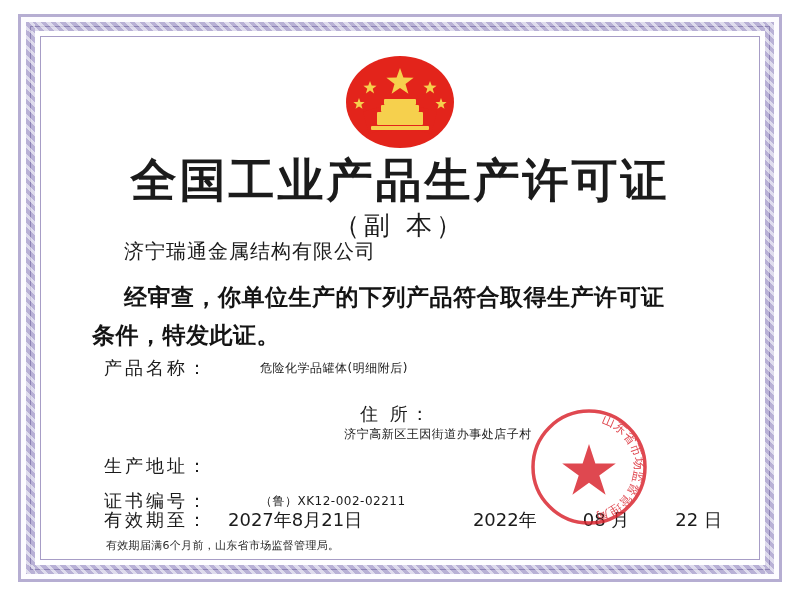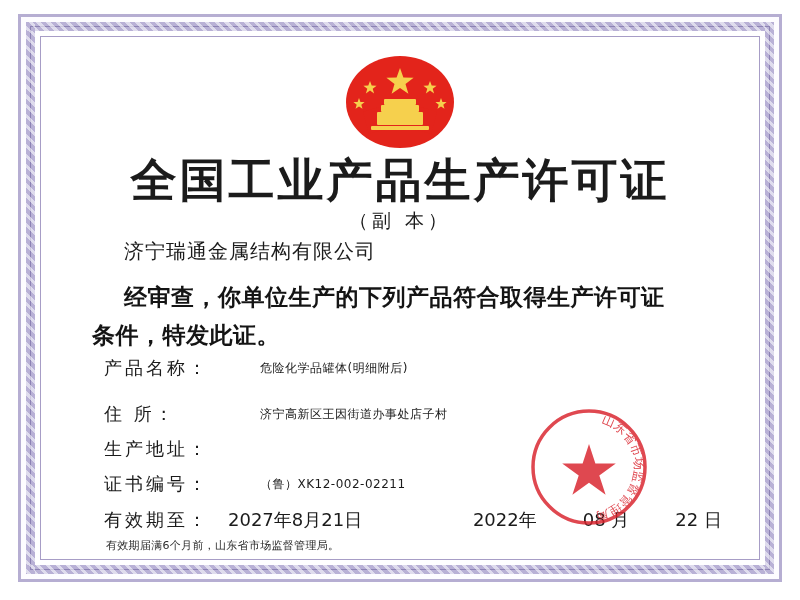--- a/index.html
+++ b/index.html
@@ -95,21 +95,21 @@
     color: #1b1b1b;
     white-space: nowrap;
   }
   .sub-title {
     position: absolute;
     left: 0;
     right: 0;
     top: 208px;
     text-align: center;
     font-family: "DejaVu Sans", "Liberation Sans", sans-serif;
-    font-size: 19px;
+    font-size: 26px;
     color: #1b1b1b;
     letter-spacing: 4px;
   }
 
   
   .company-name {
     position: absolute;
     left: 92px;
     top: 238px;
     font-family: "DejaVu Sans", "Liberation Sans", sans-serif;
@@ -152,21 +152,21 @@
     font-size: 18px;
     letter-spacing: 3px;
     white-space: nowrap;
   }
   .field-value {
     font-size: 12px;
     letter-spacing: 0.5px;
     white-space: nowrap;
     margin-left: 32px;
   }
-  .row-address { margin-top: 22px; }
+  .row-address { margin-top: 22px; flex-direction: column; }
 
   
   .date-row {
     position: absolute;
     left: 104px;
     right: 60px;
     top: 508px;
     display: flex;
     align-items: flex-end;
     font-family: "DejaVu Sans", "Liberation Sans", sans-serif;

